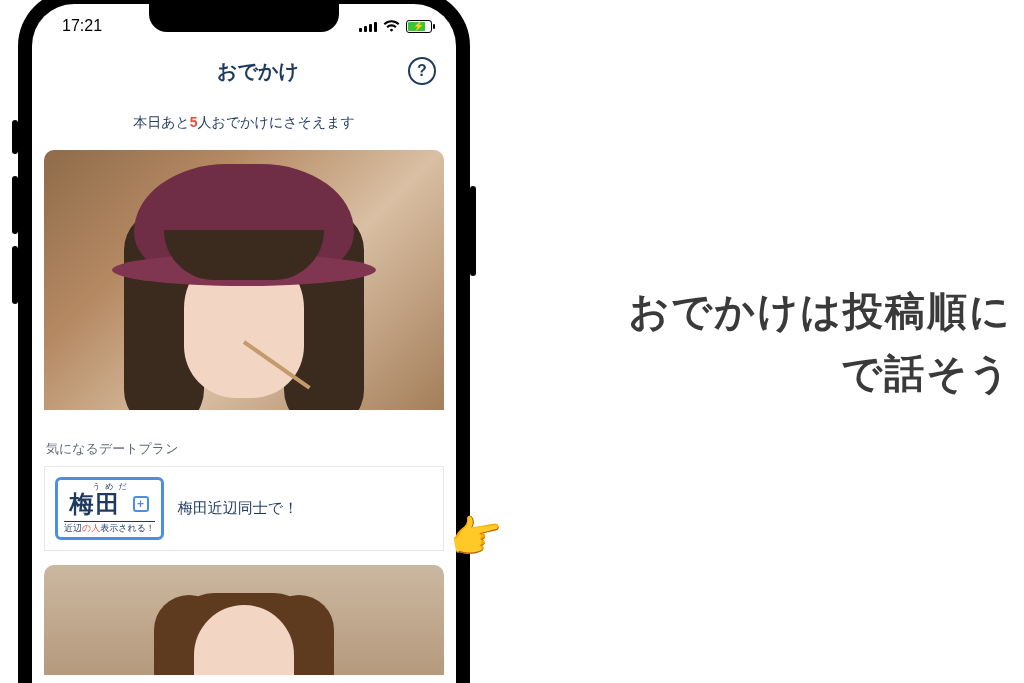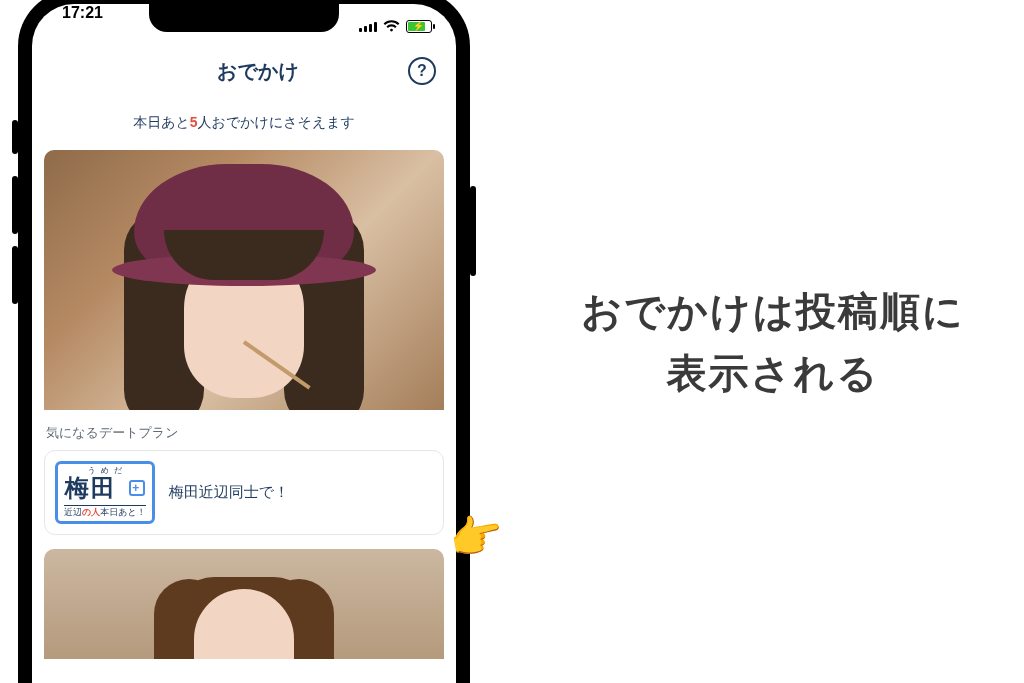--- a/index.html
+++ b/index.html
@@ -47,23 +47,24 @@
   .side-btn { position: absolute; background:#000; border-radius: 4px; }
   .side-btn.left1 { left:-6px; top:130px; width:6px; height:34px; }
   .side-btn.left2 { left:-6px; top:186px; width:6px; height:58px; }
   .side-btn.left3 { left:-6px; top:256px; width:6px; height:58px; }
   .side-btn.right1 { right:-6px; top:196px; width:6px; height:90px; }
 
   
   .status-bar {
     height: 44px;
     display:flex;
+    align-items:center;
     justify-content:space-between;
     padding: 0 24px 0 30px;
-    font-weight: 700;
+    font-weight: 400;
     font-size: 16px;
     color:#000;
   }
   .status-right { display:flex; align-items:center; gap:6px; }
   .signal-bars { display:flex; align-items:flex-end; gap:2px; height:12px; }
   .signal-bars span { width:3px; background:#000; border-radius:1px; display:block; }
   .signal-bars span:nth-child(1){height:4px;}
   .signal-bars span:nth-child(2){height:6px;}
   .signal-bars span:nth-child(3){height:8px;}
   .signal-bars span:nth-child(4){height:10px;}
@@ -139,35 +140,35 @@
     position:absolute; left:50%; transform:translateX(-50%);
     top:80px; width:160px; height:50px;
     background:#3b2a1e; border-radius:0 0 80px 80px;
   }
   .stick{
     position:absolute; left:50%; top:190px; width:80px; height:4px;
     background:#c39a6b; transform: rotate(35deg); transform-origin:left center;
   }
 
   
-  .card-area { padding: 8px 12px 0; }
+  .card-area { padding: 24px 12px 0; }
   .section-label { color:#606a76; font-size:13px; padding:6px 2px 8px; }
   .plan-card {
-    border:1px solid #e4e7eb; border-radius:11px; padding:10px; display:flex; align-items:center; gap:14px;
+    border:1px solid #e4e7eb; border-radius:0; padding:10px; display:flex; align-items:center; gap:14px;
     background:#fff; cursor:pointer;
   }
   .umeda-badge {
     border:3px solid #4a8fe7; border-radius:6px; padding:3px 6px 2px; text-align:center;
     background:#fff; min-width:92px;
   }
   .umeda-badge .ruby { font-size:8px; color:#1f3a5f; letter-spacing:5px; display:block; line-height:1; padding-left:5px;}
   .umeda-badge .main { font-size:24px; font-weight:800; color:#1f3a5f; letter-spacing:2px; display:flex; align-items:center; justify-content:center; gap:12px; line-height:1.1;}
   .umeda-badge .plus { width:16px; height:16px; border:2px solid #4a8fe7; color:#4a8fe7; border-radius:3px; font-size:12px; display:flex; align-items:center; justify-content:center; font-weight:900;}
   .umeda-badge .sub { font-size:9px; color:#1f3a5f; border-top:1px solid #1f3a5f; margin-top:2px; padding-top:1px;}
-  .umeda-badge .sub b { color:#e74c3c; font-weight:700;}
+  .umeda-badge .sub b { color:#e74c3c; font-weight:400;}
   .plan-title { color:#1f3a5f; font-weight:400; font-size:15px; }
 
   .time-left {
     margin: 10px 0 0 auto;
     width: fit-content;
     border:2px solid #e74c3c;
     color:#444; font-size:13px;
     padding:4px 8px; border-radius:3px;
   }
 
@@ -188,24 +189,24 @@
   .second-photo .hair2l{left:110px;} .second-photo .hair2r{right:110px;}
   .second-photo .bangs2{
     position:absolute; left:50%; transform:translateX(-50%); top:28px; width:140px; height:40px;
     background:#5e3a1f; border-radius:70px 70px 0 0;
   }
 
   
   .caption {
     position:absolute;
     left: 540px;
-    right: 18px;
+    right: 12px;
     top: 50%;
     transform: translateY(-50%);
-    text-align:center;
+    text-align:right;
     font-weight:800;
     color:#3a3a3a;
     font-size:40px;
     line-height:1.55;
     letter-spacing: 2px;
   }
 
   
   .pointer {
     position:absolute;
@@ -272,21 +273,21 @@
       <div class="section-label">気になるデートプラン</div>
 
       <div class="plan-card">
         <div class="umeda-badge">
           <span class="ruby">うめだ</span>
           <span class="main">
             <span>梅田</span>
             <span class="plus">+</span>
           </span>
           <span class="sub">
-            <span>近辺</span><b>の人</b><span>本日あと！</span>
+            <span>近辺</span><b>の人</b><span>表示される！</span>
           </span>
         </div>
         <div class="plan-title">梅田近辺同士で！</div>
       </div>
 
     </div>
 
     <div class="second-photo">
       <div class="hair2l"></div>
       <div class="hair2r"></div>
@@ -294,14 +295,14 @@
       <div class="face2"></div>
     </div>
 
   </div>
 </div>
 
 <div class="pointer">👈</div>
 
 <div class="caption">
   <div>おでかけは投稿順に</div>
-  <div>表示される</div>
+  <div>で話そう</div>
 </div>
 
 </body></html>

